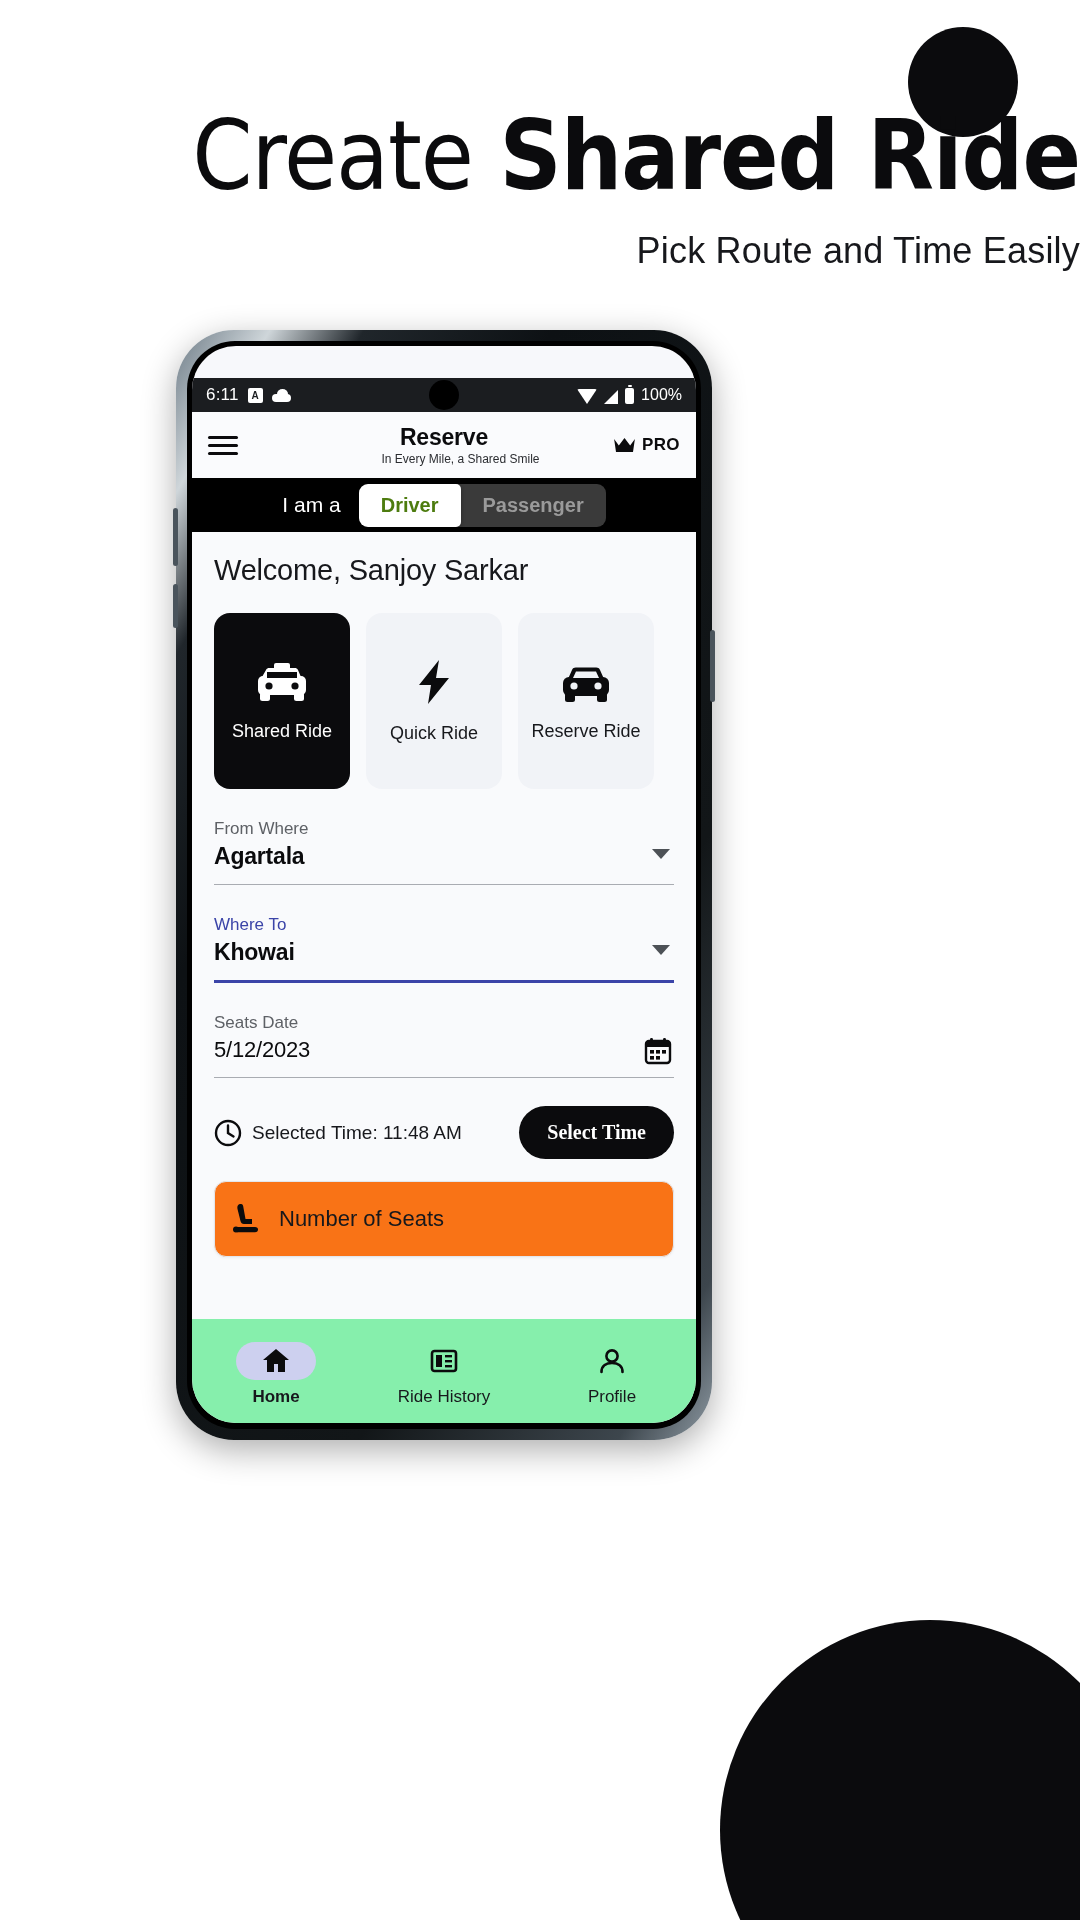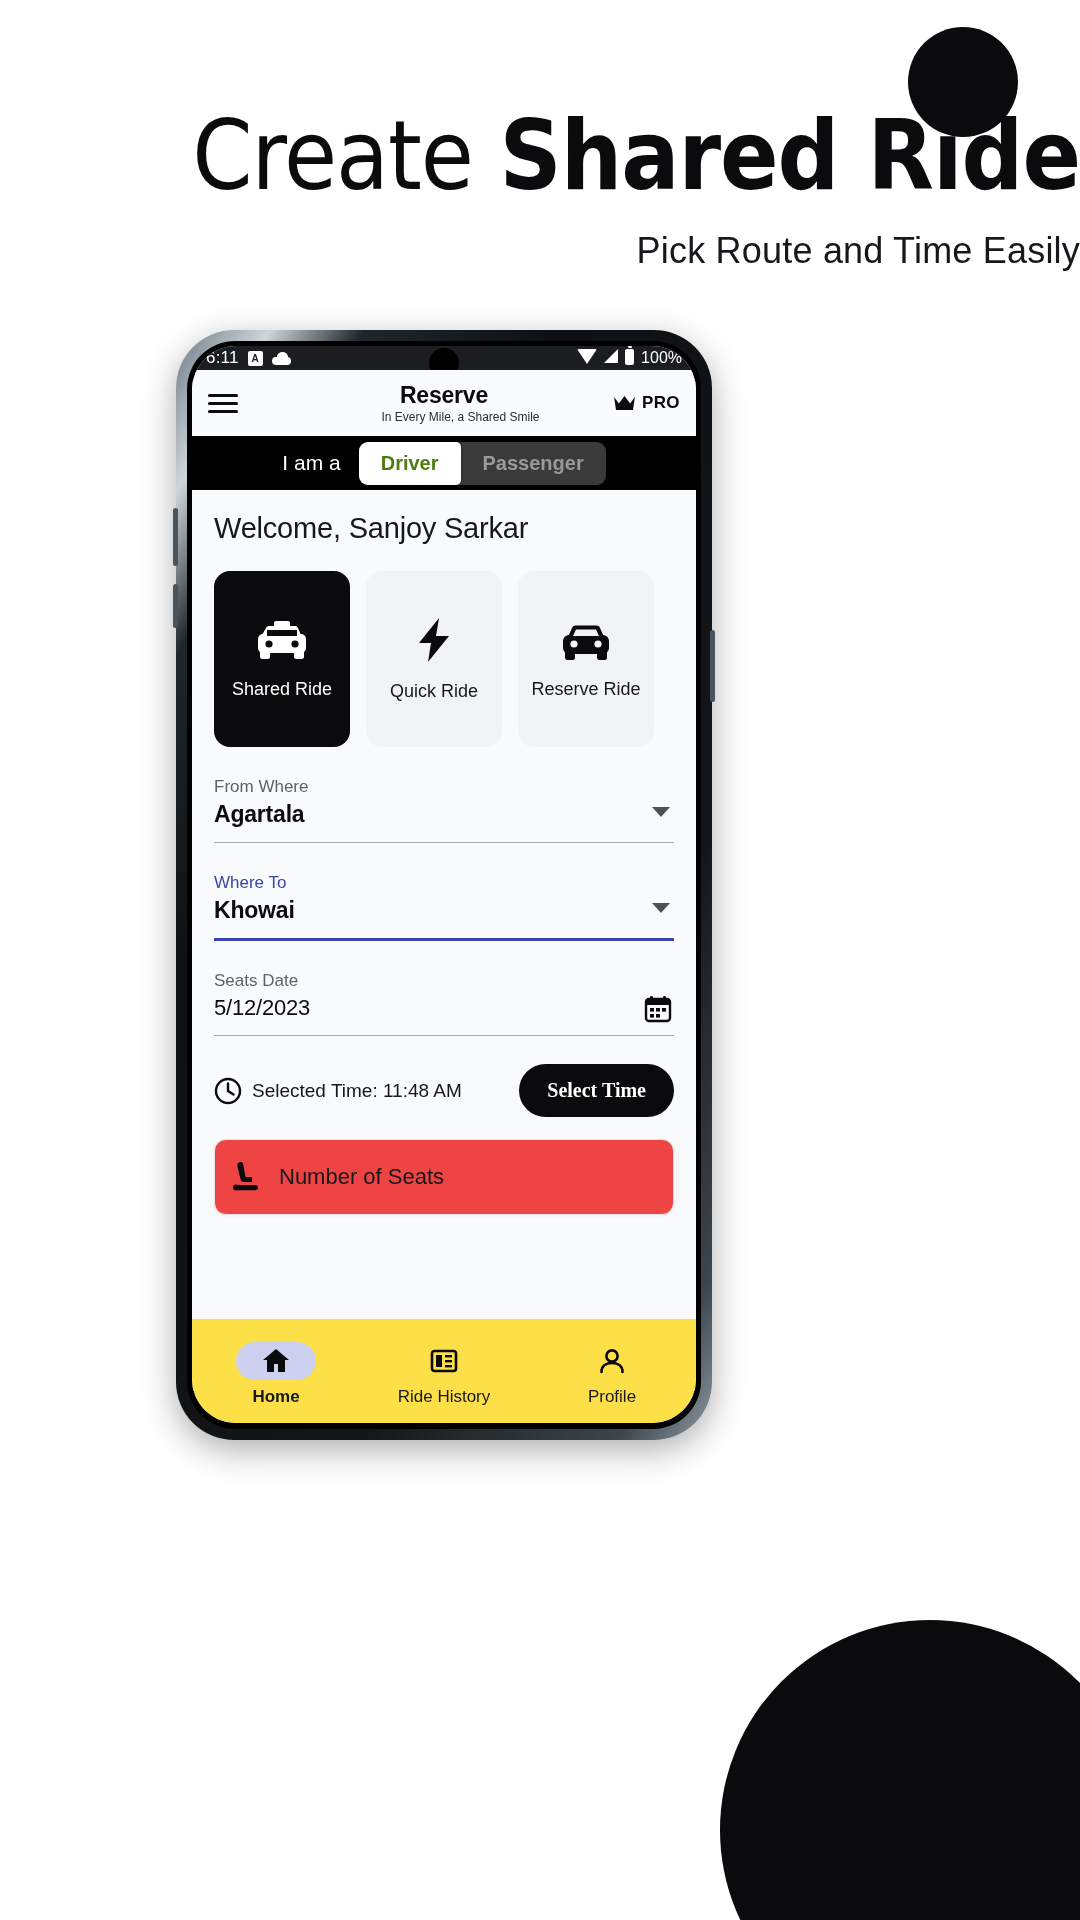--- a/index.html
+++ b/index.html
@@ -72,41 +72,41 @@
     display:flex; flex-direction:column;
   }
   
   .btn-side { position:absolute; background:#2b3238; border-radius:3px; }
   .btn-vol  { left:-3px; top:178px; width:5px; height:58px; background:#4a545c;}
   .btn-vol2 { left:-3px; top:254px; width:5px; height:44px; background:#4a545c;}
   .btn-pwr  { right:-3px; top:300px; width:5px; height:72px; background:#4a545c;}
 
   
   .statusbar {
-    height:24px; background:#1b1d20; color:#fff;
+    height:34px; background:#1b1d20; color:#fff;
     display:flex; align-items:center; justify-content:space-between;
-    padding:0 14px; font-size:17px; position:relative; flex:0 0 auto;
+    padding:0 14px; font-size:17px; position:relative; flex:0 0 auto;margin-top:32px;
   }
   .sb-left { display:flex; align-items:center; gap:9px; }
   .sb-time { font-weight:500; letter-spacing:0.2px; }
   .icon-a {
     width:15px; height:15px; background:#fff; color:#1b1d20;
     border-radius:2px; font-size:10px; font-weight:700;
     display:flex; align-items:center; justify-content:center;
   }
   .icon-cloud { width:19px; height:13px; position:relative; }
   .icon-cloud:before {
     content:""; position:absolute; left:0; bottom:0; width:19px; height:8px;
     background:#fff; border-radius:5px;
   }
   .icon-cloud:after {
     content:""; position:absolute; left:5px; top:0; width:11px; height:10px;
     background:#fff; border-radius:50%;
   }
-  .sb-right { display:flex; align-items:flex-start; gap:7px; font-size:16px; }
+  .sb-right { display:flex; align-items:flex-end; gap:7px; font-size:16px; }
   .icon-wifi {
     width:0;height:0;border-left:10px solid transparent;border-right:10px solid transparent;
     border-top:15px solid #fff; border-radius:2px;
   }
   .icon-sig {
     width:0;height:0;border-left:14px solid transparent;border-bottom:14px solid #fff;
   }
   .icon-batt {
     width:9px; height:16px; background:#fff; border-radius:2px; position:relative;
   }
@@ -190,29 +190,29 @@
   .timetext { font-size:19px; color:#17181c; }
   .selecttime-btn {
     margin-left:auto; background:#0b0b0d; color:#fff;
     font-size:20px; font-weight:700; border-radius:28px;
     padding:15px 28px; cursor:pointer; border:none;
     font-family:Liberation Serif, serif;
   }
 
   
   .seatcard {
-    margin-top:22px; background:#ef4444; border:1px solid #e3e6eb;
+    margin-top:22px; background:#f97316; border:1px solid #e3e6eb;
     border-radius:12px; padding:20px 18px; display:flex; align-items:center; gap:16px;
     box-shadow:0 1px 3px rgba(0,0,0,0.05);
   }
   .seat-lbl { font-size:22px; color:#17181c; }
 
   
   .bottomnav {
-    flex:0 0 auto; height:104px; background:#fde047;
+    flex:0 0 auto; height:104px; background:#86efac;
     display:flex; align-items:center; justify-content:space-around;
     padding-top:6px;
   }
   .navitem { display:flex; flex-direction:column; align-items:center; gap:7px; cursor:pointer; width:33%;}
   .navpill {
     padding:6px 26px; border-radius:20px; display:flex; align-items:center; justify-content:center;
   }
   .navitem.active .navpill { background:#cdd0ef; }
   .navlabel { font-size:17px; color:#17181c; }
   .navitem.active .navlabel { font-weight:700; }

